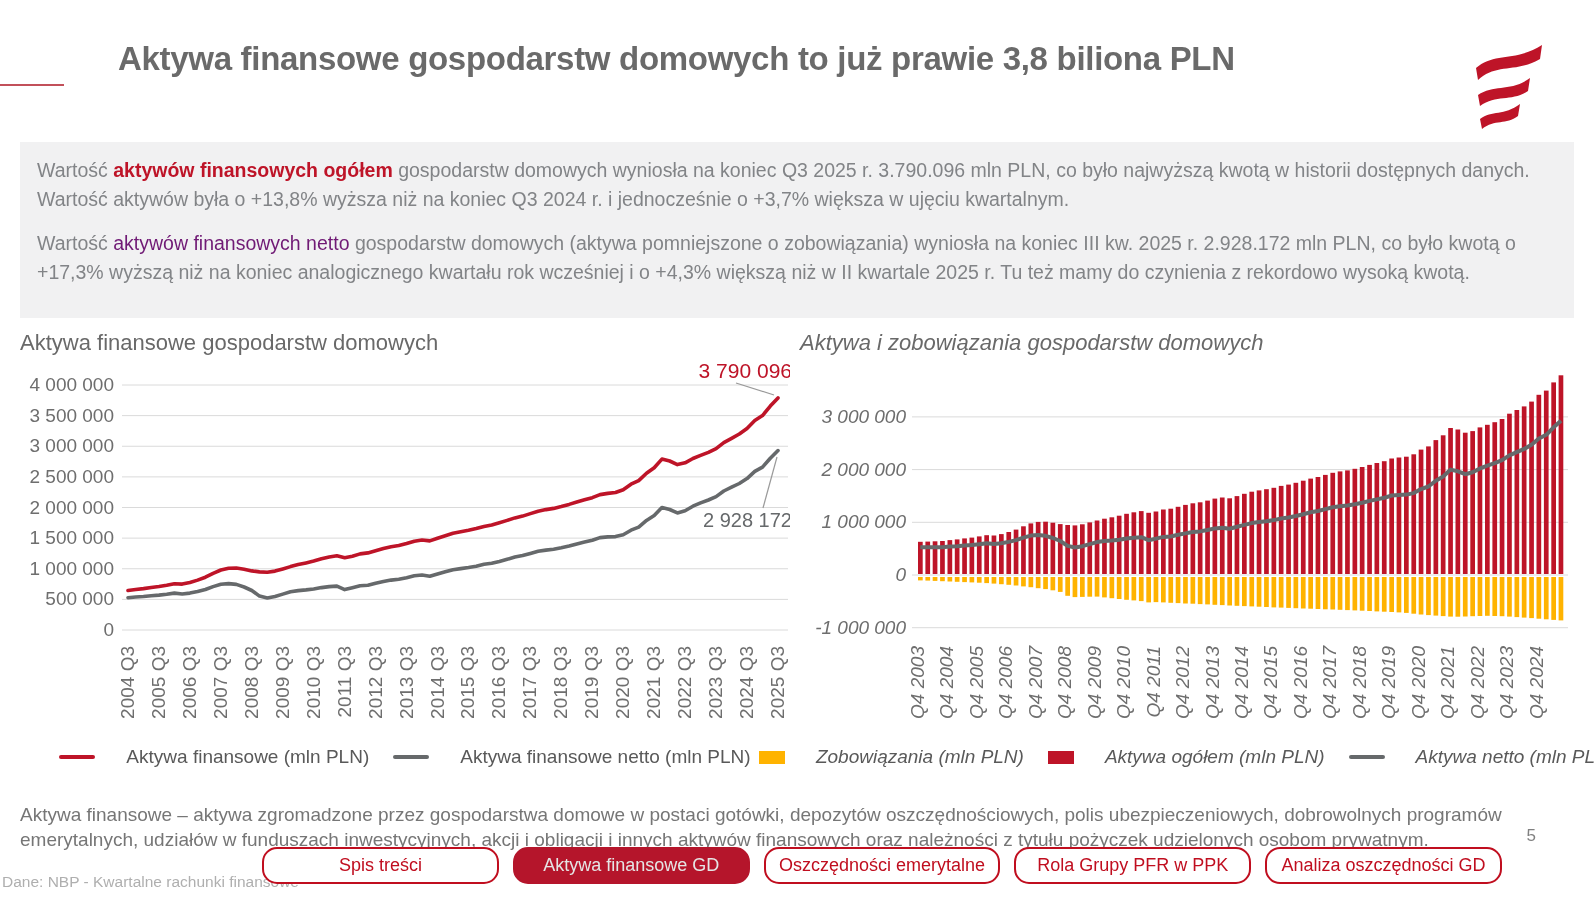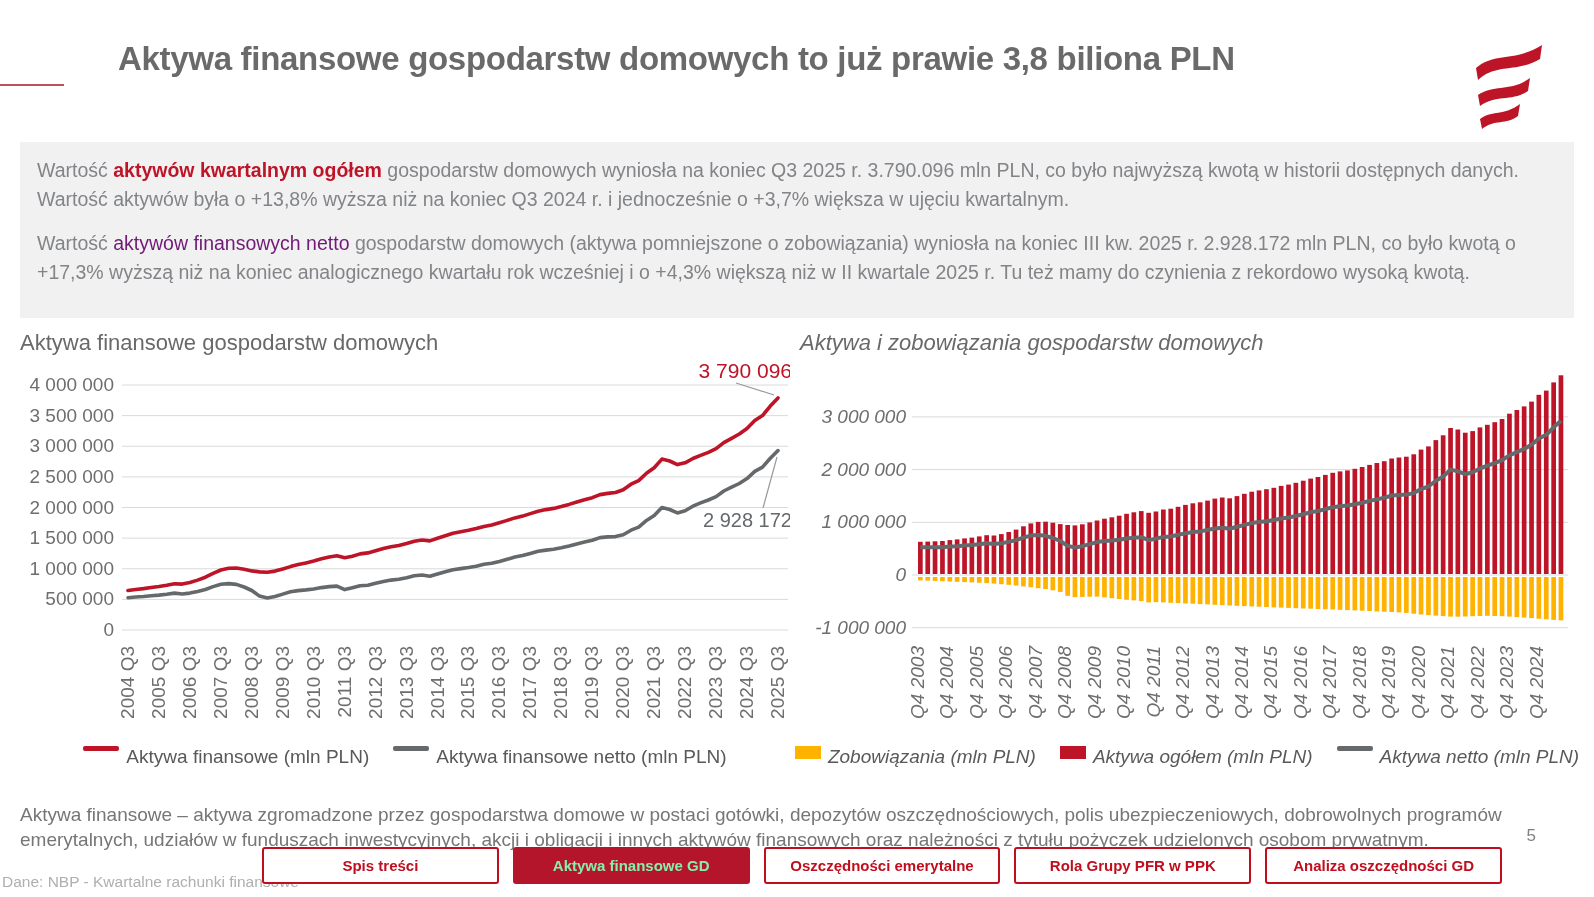--- a/index.html
+++ b/index.html
@@ -20,50 +20,50 @@
   .summary p{margin:0 0 15px 0;}
   .summary p:last-child{margin-bottom:0;}
   .hl-red{color:#BE1428;font-weight:bold;}
   .hl-dark{color:#701a75;font-weight:normal;}
 
   .chart{position:absolute;top:330px;}
   #chartL{left:20px;width:770px;}
   #chartR{left:800px;width:774px;font-style:italic;}
   .chart h3{margin:0;height:28px;line-height:26px;text-align:left;font-size:22px;font-weight:400;color:#696969;}
   .legend{display:flex;justify-content:center;align-items:center;gap:24px;margin-top:2px;font-size:19px;color:#595959;}
-  .leg-item{display:flex;align-items:flex-start;white-space:nowrap;}
+  .leg-item{display:flex;align-items:center;white-space:nowrap;gap:24px;}
   .sw-line{display:inline-block;width:36px;height:4.5px;border-radius:2px;margin-right:7px;}
   .sw-rect{display:inline-block;width:26px;height:13px;margin-right:7px;}
 
   .definition{position:absolute;left:20px;right:20px;top:783px;font-size:19px;line-height:1.32;color:#767676;}
 
   .source{position:absolute;left:2px;bottom:6px;font-size:15.5px;color:#AFAFAF;}
   .page-num{position:absolute;right:58px;top:826px;font-size:17px;color:#808080;}
 
   .nav{position:absolute;left:262px;width:1240px;bottom:13px;display:flex;gap:14px;}
   .nav button{
-    flex:1;height:37px;border:2px solid #C00E1F;border-radius:3px;background:#ffffff;
-    color:#C00E1F;font-weight:bold;font-size:15px;font-family:"Liberation Sans",sans-serif;cursor:pointer;
+    flex:1;height:37px;border:2px solid #C00E1F;border-radius:15px;background:#ffffff;
+    color:#C00E1F;font-weight:normal;font-size:18px;font-family:"Liberation Sans",sans-serif;cursor:pointer;
   }
-  .nav button.active{background:#B5152B;border-color:#B5152B;color:#86efac;}
+  .nav button.active{background:#B5152B;border-color:#B5152B;color:#e5e5e5;}
 </style>
 </head>
 <body>
 
 <div class="accent-dash"></div>
 <h1 class="page-title">Aktywa finansowe gospodarstw domowych to już prawie 3,8 biliona PLN</h1>
 
 <svg class="logo" viewBox="0 0 70 96" aria-hidden="true">
   <path d="M2,26 C20,10 42,20 68,3 L66,17 C42,31 22,21 4,38 Z" fill="#BE1428"></path>
   <path d="M4,53 C20,42 37,50 56,36 L54,49 C38,60 23,52 6,64 Z" fill="#BE1428"></path>
   <path d="M6,77 C18,68 30,74 46,62 L44,74 C32,83 21,77 8,87 Z" fill="#BE1428"></path>
 </svg>
 
 <div class="summary">
-  <p><span>Wartość </span><span class="hl-red">aktywów kwartalnym ogółem</span><span> gospodarstw domowych wyniosła na koniec Q3 2025 r. 3.790.096 mln PLN, co było najwyższą kwotą w historii dostępnych danych. Wartość aktywów była o +13,8% wyższa niż na koniec Q3 2024 r. i jednocześnie o +3,7% większa w ujęciu kwartalnym.</span></p>
+  <p><span>Wartość </span><span class="hl-red">aktywów finansowych ogółem</span><span> gospodarstw domowych wyniosła na koniec Q3 2025 r. 3.790.096 mln PLN, co było najwyższą kwotą w historii dostępnych danych. Wartość aktywów była o +13,8% wyższa niż na koniec Q3 2024 r. i jednocześnie o +3,7% większa w ujęciu kwartalnym.</span></p>
   <p><span>Wartość </span><span class="hl-dark">aktywów finansowych netto</span><span> gospodarstw domowych (aktywa pomniejszone o zobowiązania) wyniosła na koniec III kw. 2025 r. 2.928.172 mln PLN, co było kwotą o +17,3% wyższą niż na koniec analogicznego kwartału rok wcześniej i o +4,3% większą niż w II kwartale 2025 r. Tu też mamy do czynienia z rekordowo wysoką kwotą.</span></p>
 </div>
 
 <div class="chart" id="chartL">
   <h3>Aktywa finansowe gospodarstw domowych</h3>
   <svg id="svgL" width="770" height="382">
       <line x1="102" y1="27" x2="768" y2="27" stroke="#DADADA" stroke-width="1"></line>
       <text x="94" y="33" text-anchor="end" font-size="19" fill="#6E6E6E">4 000 000</text>
       <line x1="102" y1="57.625" x2="768" y2="57.625" stroke="#DADADA" stroke-width="1"></line>
       <text x="94" y="63.625" text-anchor="end" font-size="19" fill="#6E6E6E">3 500 000</text>

